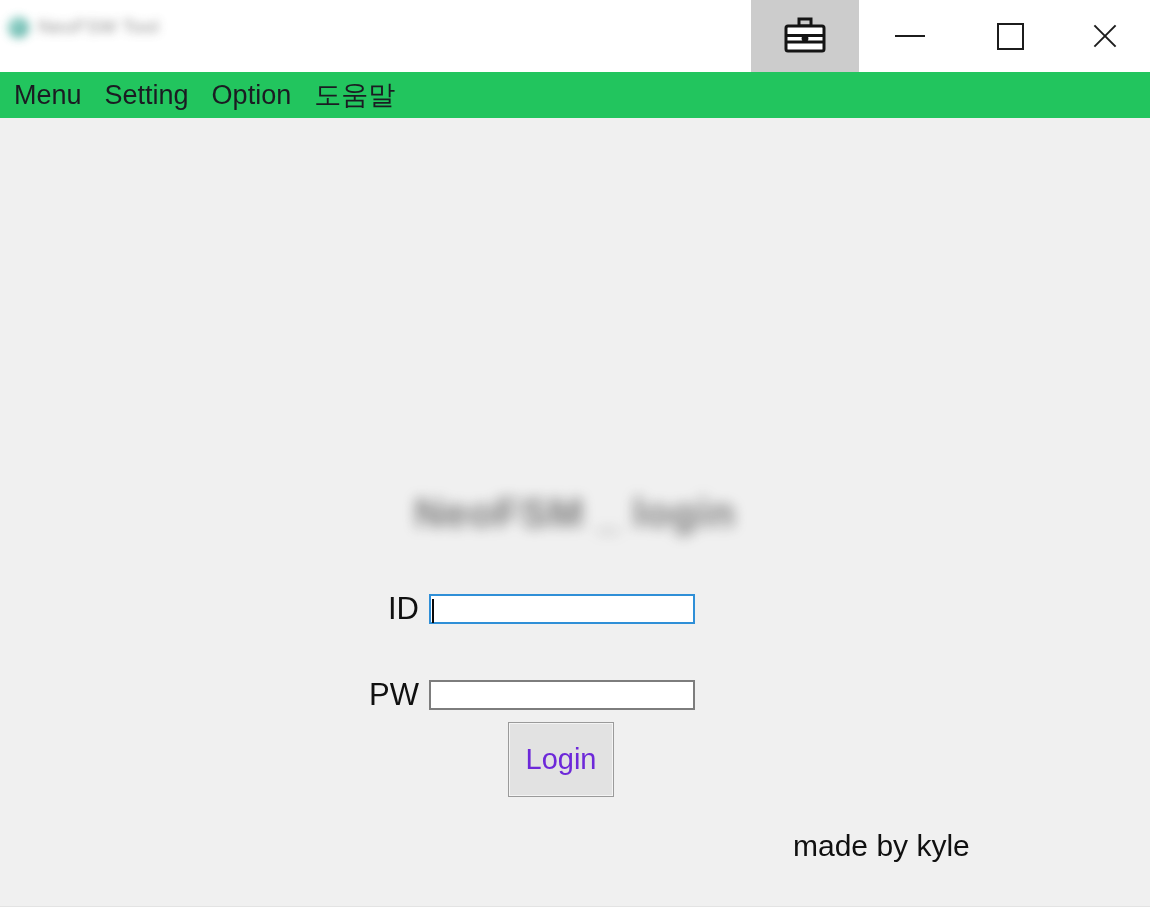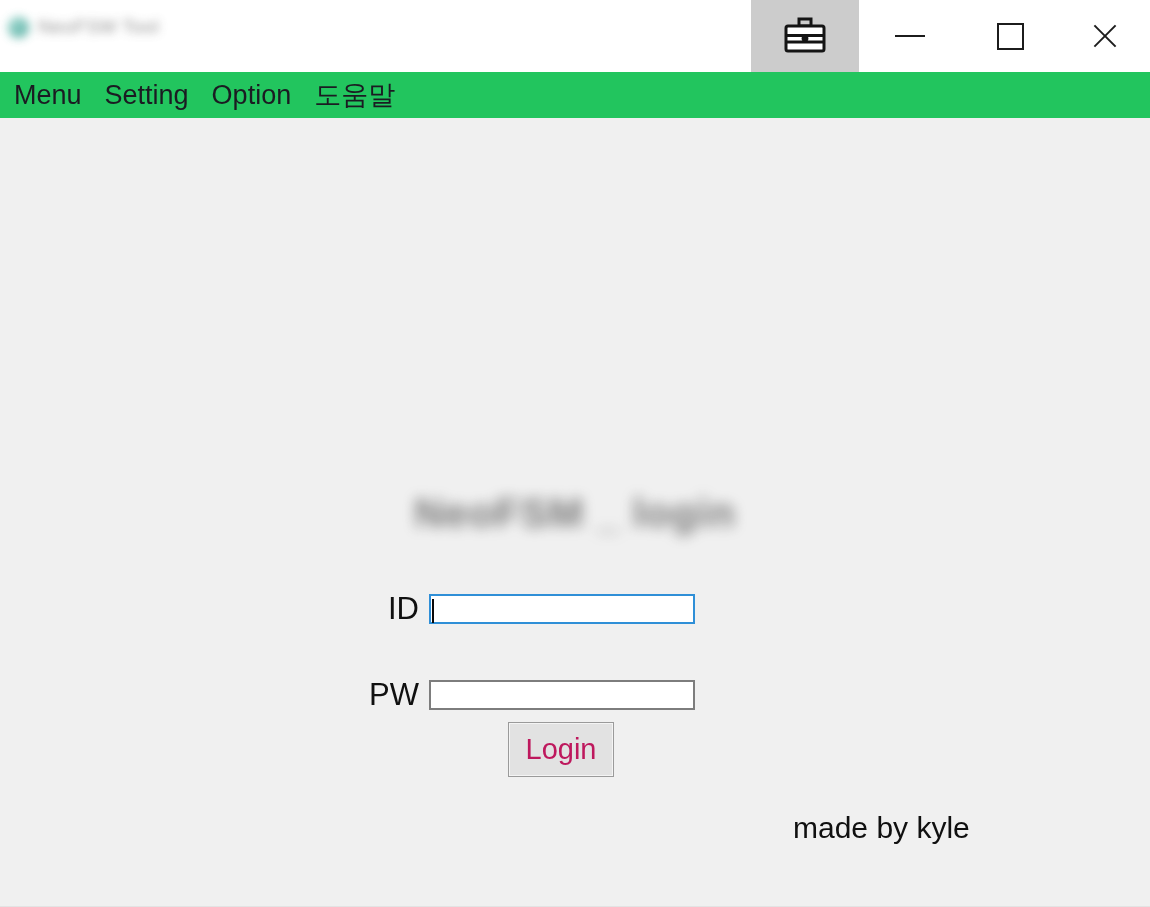--- a/index.html
+++ b/index.html
@@ -200,36 +200,36 @@
     width: 2px;
     height: 24px;
     background: #0a0a0a;
   }
 
   #login-button {
     position: absolute;
     left: 508px;
     top: 604px;
     width: 106px;
-    height: 55px;
+    height: 75px;
     background: #e2e2e2;
     border: 1px solid #9a9a9a;
     box-shadow: inset 0 0 0 1px #f4f4f4;
     font-size: 29px;
-    color: #be185d;
+    color: #6d28d9;
     cursor: default;
     font-family: "Liberation Sans", sans-serif;
     box-sizing: border-box;
     padding: 0;
   }
 
   #made-by-label {
     position: absolute;
     left: 793px;
-    top: 693px;
+    top: 711px;
     font-size: 30px;
     color: #101010;
     white-space: nowrap;
     font-family: "Liberation Sans", sans-serif;
   }
 </style>
 </head>
 <body>
 
 <div id="app-window">

